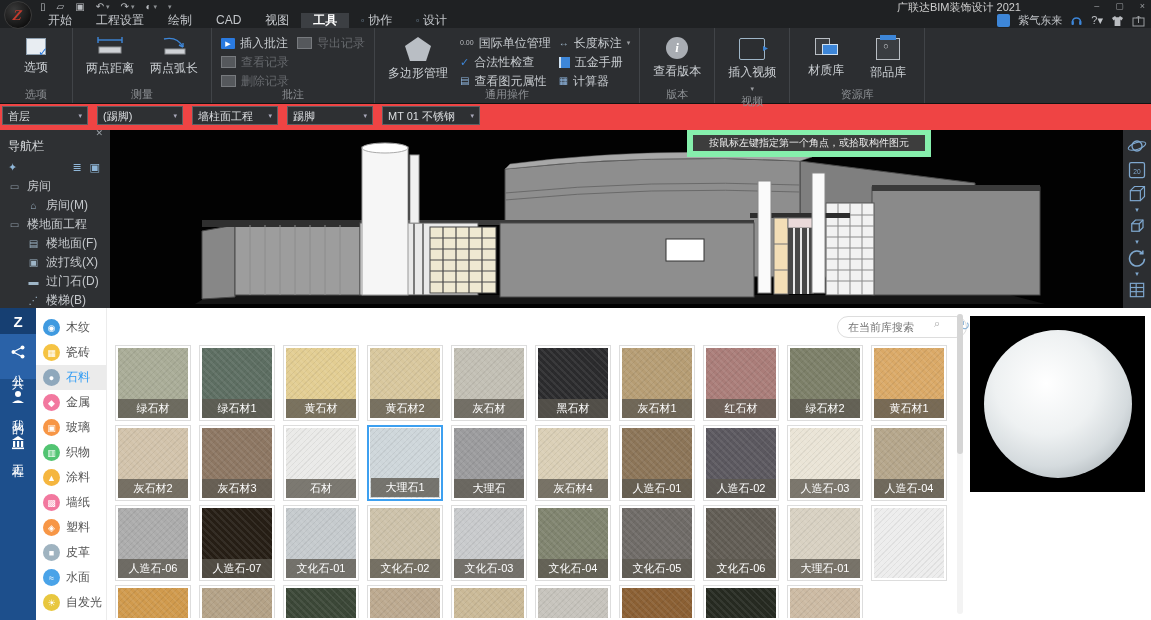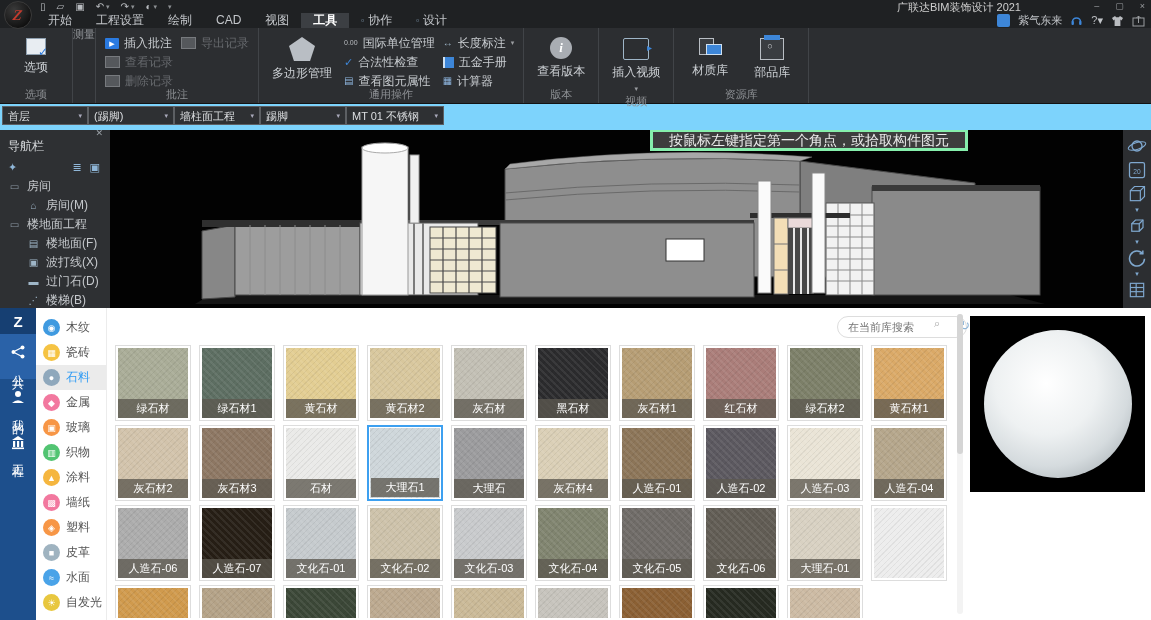--- a/index.html
+++ b/index.html
@@ -56,41 +56,41 @@
   .ic-video{width:24px;height:20px;border:1px solid #9fb6c8;border-radius:2px;margin-top:4px;position:relative;}
   .ic-video::before{content:"▸";position:absolute;right:-4px;top:3px;color:#3d86d8;font-size:10px;}
   .ic-mat{width:22px;height:20px;margin-top:4px;position:relative;}
   .ic-mat i{position:absolute;border:1px solid #b9bec4;background:#3a3d41;}
   .ic-mat i:nth-child(1){left:0;top:0;width:13px;height:15px;}
   .ic-mat i:nth-child(2){left:7px;top:6px;width:14px;height:9px;background:#3d86d8;border-color:#cfe0f0;}
   .ic-box{width:22px;height:20px;margin-top:4px;border:1px solid #b9bec4;background:#3a3d41;position:relative;}
   .ic-box::before{content:"";position:absolute;left:3px;top:-4px;right:3px;height:5px;background:#3d86d8;}
   .ic-box::after{content:"○";position:absolute;left:6px;top:2px;color:#cfd2d6;font-size:9px;}
   
-  .selectbar{position:absolute;top:103px;left:0;right:0;height:24px;background:#7dd3fc;display:flex;
-             padding:3px 0 0 2px;z-index:15;}
+  .selectbar{position:absolute;top:103px;left:0;right:0;height:24px;background:#ef4444;display:flex;
+             gap:9px;padding:3px 0 0 2px;z-index:15;}
   .combo{width:74px;height:17px;background:#2e3033;border:1px solid #5c5f63;color:#dddfe2;font-size:11px;
          line-height:16px;padding:0 5px;display:flex;justify-content:space-between;align-items:center;}
   .combo:last-child{width:86px;}
   .combo .car{font-size:7px;color:#aab;}
   
   .main{position:absolute;top:127px;left:0;right:0;height:181px;display:flex;}
   .sidebar{width:110px;background:#2e3033;position:relative;color:#c6c9cd;flex:none;}
   .sb-close{position:absolute;top:1px;right:7px;color:#9aa0a6;font-size:9px;}
   .sb-title{margin:11px 0 0 8px;font-size:12px;color:#d6d9dc;}
   .sb-tools{display:flex;align-items:center;padding:6px 10px 3px 8px;gap:8px;color:#8fb6d8;font-size:11px;}
   .sb-tools .right{margin-left:auto;}
   .tree{font-size:12px;}
   .titem{height:19px;display:flex;align-items:center;gap:6px;padding-left:8px;white-space:nowrap;}
   .titem.leaf{padding-left:27px;}
   .titem .ticon{width:13px;text-align:center;font-size:10px;color:#9fb6c8;}
   .titem.group .ticon{color:#8b97a3;}
   .viewport{flex:1;background:#020202;position:relative;overflow:hidden;}
-  .hint{position:absolute;top:2px;left:69%;transform:translateX(-50%);background:#3d3d3d;border:3px solid #86efac;
-        color:#ececec;font-size:14px;line-height:14px;padding:1px 16px;white-space:nowrap;z-index:5;}
+  .hint{position:absolute;top:2px;left:69%;transform:translateX(-50%);background:#3d3d3d;border:6px solid #86efac;
+        color:#ececec;font-size:10px;line-height:14px;padding:1px 16px;white-space:nowrap;z-index:5;}
   .viewport svg{position:absolute;left:0;top:0;width:100%;height:100%;}
   .vrail{width:28px;background:#2c2e31;display:flex;flex-direction:column;align-items:center;padding-top:8px;gap:2px;flex:none;}
   .vrail .ric{width:22px;height:22px;display:flex;align-items:center;justify-content:center;}
   .vrail .vcar{font-size:7px;color:#7fa8cf;line-height:6px;height:6px;}
   
   .library{position:absolute;top:308px;left:0;right:0;height:312px;background:#fff;display:flex;z-index:25;}
   .lrail{width:36px;background:#1d4f8c;color:#fff;display:flex;flex-direction:column;align-items:center;flex:none;}
   .zlogo{width:36px;height:26px;background:#163f72;display:flex;align-items:center;justify-content:center;
          font-weight:bold;font-size:15px;color:#fff;}
   .ritem{width:36px;padding:10px 0 8px;display:flex;flex-direction:column;align-items:center;gap:5px;font-size:12px;}
@@ -215,20 +215,38 @@
     <div class="rbody">
       <div class="bigbtn">
         <span class="ic-opt"></span>
         <span>选项</span>
       </div>
     </div>
     <div class="rlabel">选项</div>
   </div>
 
   <div class="rgroup">
+    <div class="rbody">
+      <div class="bigbtn">
+        <svg class="ic-meas" viewBox="0 0 30 22">
+          <path d="M3,6 L27,6" stroke="#3d86d8" stroke-width="1.4"></path>
+          <path d="M3,3 L3,9 M27,3 L27,9" stroke="#3d86d8" stroke-width="1.4"></path>
+          <rect x="4" y="13" width="22" height="6" fill="#cfd2d6" stroke="#8e9195"></rect>
+        </svg>
+        <span>两点距离</span>
+      </div>
+      <div class="bigbtn">
+        <svg class="ic-arc" viewBox="0 0 30 22">
+          <path d="M5,5 Q18,2 24,13" fill="none" stroke="#3d86d8" stroke-width="1.4"></path>
+          <path d="M24,13 l-4,-2 m4,2 l0,-4" stroke="#3d86d8" stroke-width="1.4" fill="none"></path>
+          <rect x="6" y="15" width="20" height="5" fill="#cfd2d6" stroke="#8e9195"></rect>
+        </svg>
+        <span>两点弧长</span>
+      </div>
+    </div>
     <div class="rlabel">测量</div>
   </div>
 
   <div class="rgroup">
     <div class="rbody">
       <div class="smallcol">
         <div class="srow">
           <span class="ic-note">▶</span>
           <span>插入批注</span>
         </div>

